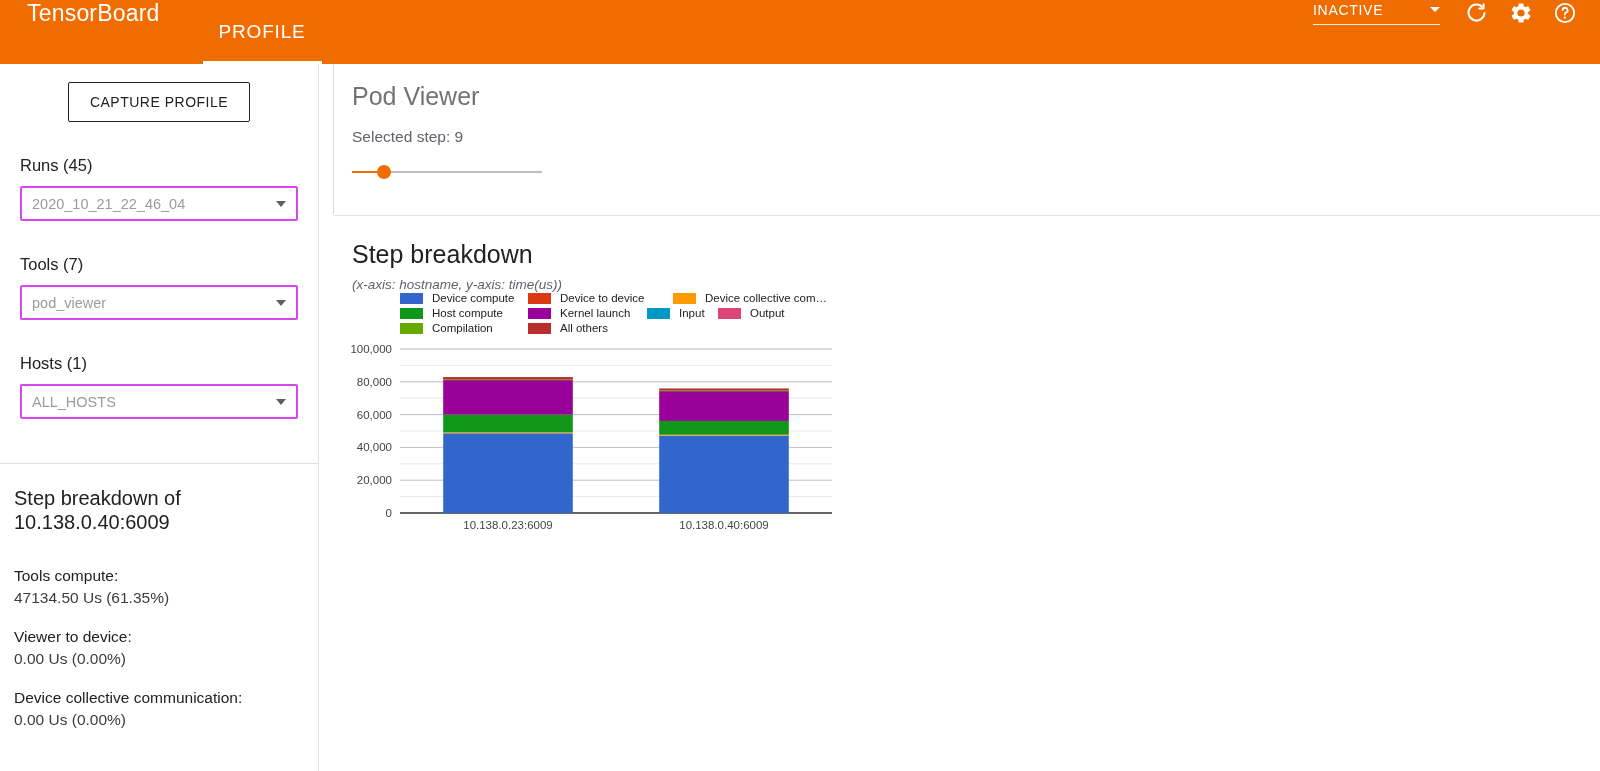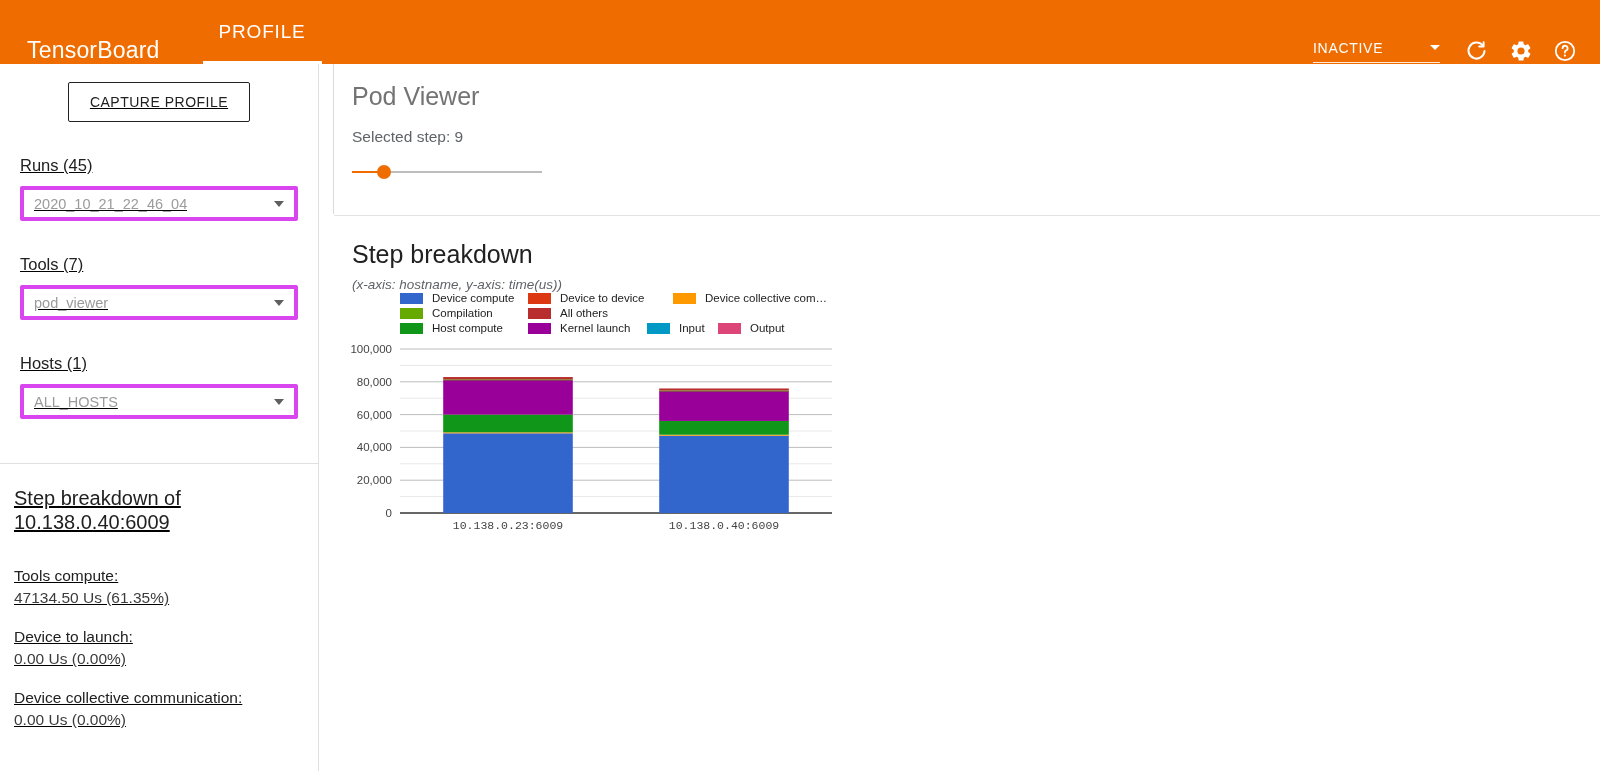--- a/index.html
+++ b/index.html
@@ -11,21 +11,21 @@
     background: #ffffff;
     font-family: "Liberation Sans", sans-serif;
     -webkit-font-smoothing: antialiased;
   }
 
   
   .app-header {
     position: absolute; top: 0; left: 0;
     width: 1600px; height: 64px;
     background: #ef6c00;
-    display: flex; align-items: flex-end;
+    display: flex; align-items: flex-start;
     z-index: 20;
   }
   .brand {
     color: #fff;
     font-size: 23px;
     font-weight: 400;
     letter-spacing: .2px;
     margin-left: 27px;
     white-space: nowrap;
   }
@@ -78,21 +78,21 @@
   }
   .icon-btn svg { display: block; }
 
   
   .sidebar {
     position: absolute; top: 64px; left: 0;
     width: 318px; height: 707px;
     background: #fff;
     overflow: hidden;
   }
-  .sidebar-inner { padding: 0; text-decoration: underline; }
+  .sidebar-inner { padding: 0; }
   .capture-wrap { display: flex; justify-content: center; padding-top: 18px; }
   .capture-btn {
     border: 1px solid #222;
     background: #fff;
     color: #212121;
     font-family: "Liberation Sans", sans-serif;
     font-size: 14px;
     letter-spacing: .5px;
     padding: 11px 21px;
     border-radius: 2px;
@@ -101,21 +101,21 @@
   .field-block { padding: 0 20px; }
   .field-label {
     font-size: 16.5px;
     color: #212121;
     margin-top: 34px;
     margin-bottom: 11px;
   }
   .select-box {
     position: relative;
     height: 35px;
-    border: 4px solid #d946ef;
+    border: 2px solid #d946ef;
     border-radius: 2px;
     display: flex; align-items: center;
     padding: 0 10px;
     cursor: pointer;
     background: #fff;
   }
   .select-box .value {
     font-size: 14.5px;
     color: #9b9b9b;
     white-space: nowrap; overflow: hidden; text-overflow: ellipsis;
@@ -283,21 +283,20 @@
     text-align: center;
     transform: translateY(-50%);
     white-space: nowrap;
   }
   .xaxis-label {
     position: absolute;
     font-size: 11.5px; color: #444;
     text-align: center;
     white-space: nowrap;
     transform: translateX(-50%);
-    font-family: Liberation Mono, monospace;
   }
 </style>
 </head>
 <body>
 
 <div class="app-header">
   <div class="brand">TensorBoard</div>
 
   <div class="nav-tabs">
     <div class="nav-tab active">
@@ -368,21 +367,21 @@
     <div class="sidebar-divider"></div>
 
     <div class="breakdown-title">Step breakdown of 10.138.0.40:6009</div>
 
     <div class="stat-list">
       <div class="stat-item">
         <div class="stat-key">Tools compute:</div>
         <div class="stat-val">47134.50 Us (61.35%)</div>
       </div>
       <div class="stat-item">
-        <div class="stat-key">Device to launch:</div>
+        <div class="stat-key">Viewer to device:</div>
         <div class="stat-val">0.00 Us (0.00%)</div>
       </div>
       <div class="stat-item">
         <div class="stat-key">Device collective communication:</div>
         <div class="stat-val">0.00 Us (0.00%)</div>
       </div>
     </div>
 
   </div>
 </div>
@@ -431,45 +430,45 @@
             <span class="legend-text">Device to device</span>
           </div>
           <div class="legend-item" style="width:155px">
             <span class="legend-swatch" style="background:#ff9900"></span>
             <span class="legend-text">Device collective com…</span>
           </div>
         </div>
 
         <div class="legend-row">
           <div class="legend-item" style="width:128px">
+            <span class="legend-swatch" style="background:#109618"></span>
+            <span class="legend-text">Host compute</span>
+          </div>
+          <div class="legend-item" style="width:119px">
+            <span class="legend-swatch" style="background:#990099"></span>
+            <span class="legend-text">Kernel launch</span>
+          </div>
+          <div class="legend-item" style="width:71px">
+            <span class="legend-swatch" style="background:#0099c6"></span>
+            <span class="legend-text">Input</span>
+          </div>
+          <div class="legend-item" style="width:80px">
+            <span class="legend-swatch" style="background:#dd4477"></span>
+            <span class="legend-text">Output</span>
+          </div>
+        </div>
+
+        <div class="legend-row">
+          <div class="legend-item" style="width:128px">
             <span class="legend-swatch" style="background:#66aa00"></span>
             <span class="legend-text">Compilation</span>
           </div>
           <div class="legend-item" style="width:120px">
             <span class="legend-swatch" style="background:#b82e2e"></span>
             <span class="legend-text">All others</span>
-          </div>
-        </div>
-
-        <div class="legend-row">
-          <div class="legend-item" style="width:128px">
-            <span class="legend-swatch" style="background:#109618"></span>
-            <span class="legend-text">Host compute</span>
-          </div>
-          <div class="legend-item" style="width:119px">
-            <span class="legend-swatch" style="background:#990099"></span>
-            <span class="legend-text">Kernel launch</span>
-          </div>
-          <div class="legend-item" style="width:71px">
-            <span class="legend-swatch" style="background:#0099c6"></span>
-            <span class="legend-text">Input</span>
-          </div>
-          <div class="legend-item" style="width:80px">
-            <span class="legend-swatch" style="background:#dd4477"></span>
-            <span class="legend-text">Output</span>
           </div>
         </div>
       </div>
 
       <div class="plot">
         <svg id="plot-svg" width="600" height="186">
             <line x1="48" x2="480" y1="174" y2="174" stroke="#333" stroke-width="1.4"></line>
             <line x1="48" x2="480" y1="157.6" y2="157.6" stroke="#e8e8e8" stroke-width="1"></line>
             <line x1="48" x2="480" y1="141.2" y2="141.2" stroke="#bdbdbd" stroke-width="1"></line>
             <line x1="48" x2="480" y1="124.80000000000001" y2="124.80000000000001" stroke="#e8e8e8" stroke-width="1"></line>

